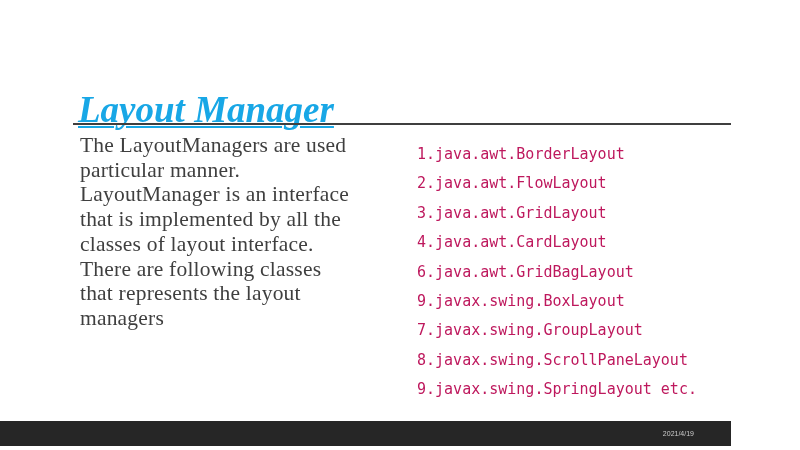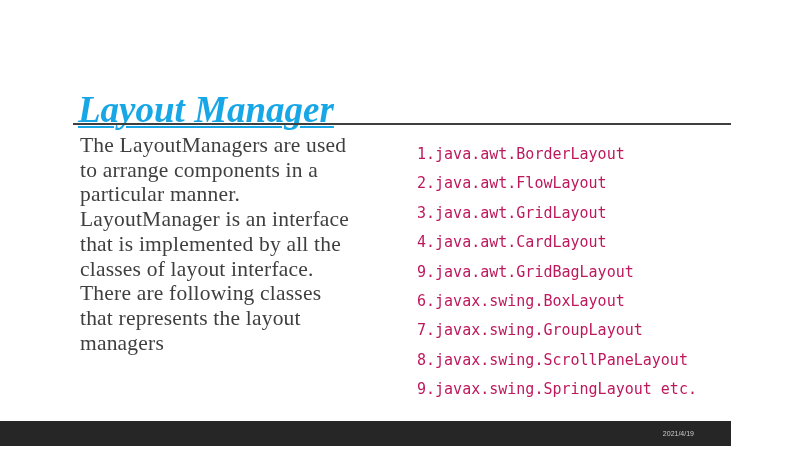--- a/index.html
+++ b/index.html
@@ -79,37 +79,36 @@
 <body>
 
 <div class="slide">
 
   <h1 class="slide-title">Layout Manager</h1>
 
   <div class="separator-line"></div>
 
   <div class="description">
     <div>The LayoutManagers are used</div>
-    <div>to arrange components in a</div>
     <div>particular manner.</div>
     <div>LayoutManager is an interface</div>
     <div>that is implemented by all the</div>
     <div>classes of layout interface.</div>
     <div>There are following classes</div>
     <div>that represents the layout</div>
     <div>managers</div>
   </div>
 
   <ul class="layout-list">
     <li>1.java.awt.BorderLayout</li>
     <li>2.java.awt.FlowLayout</li>
     <li>3.java.awt.GridLayout</li>
     <li>4.java.awt.CardLayout</li>
-    <li>9.java.awt.GridBagLayout</li>
-    <li>6.javax.swing.BoxLayout</li>
+    <li>6.java.awt.GridBagLayout</li>
+    <li>9.javax.swing.BoxLayout</li>
     <li>7.javax.swing.GroupLayout</li>
     <li>8.javax.swing.ScrollPaneLayout</li>
     <li>9.javax.swing.SpringLayout etc.</li>
   </ul>
 
   <div class="footer-bar">
     <span class="slide-date">2021/4/19</span>
   </div>
 
 </div>

